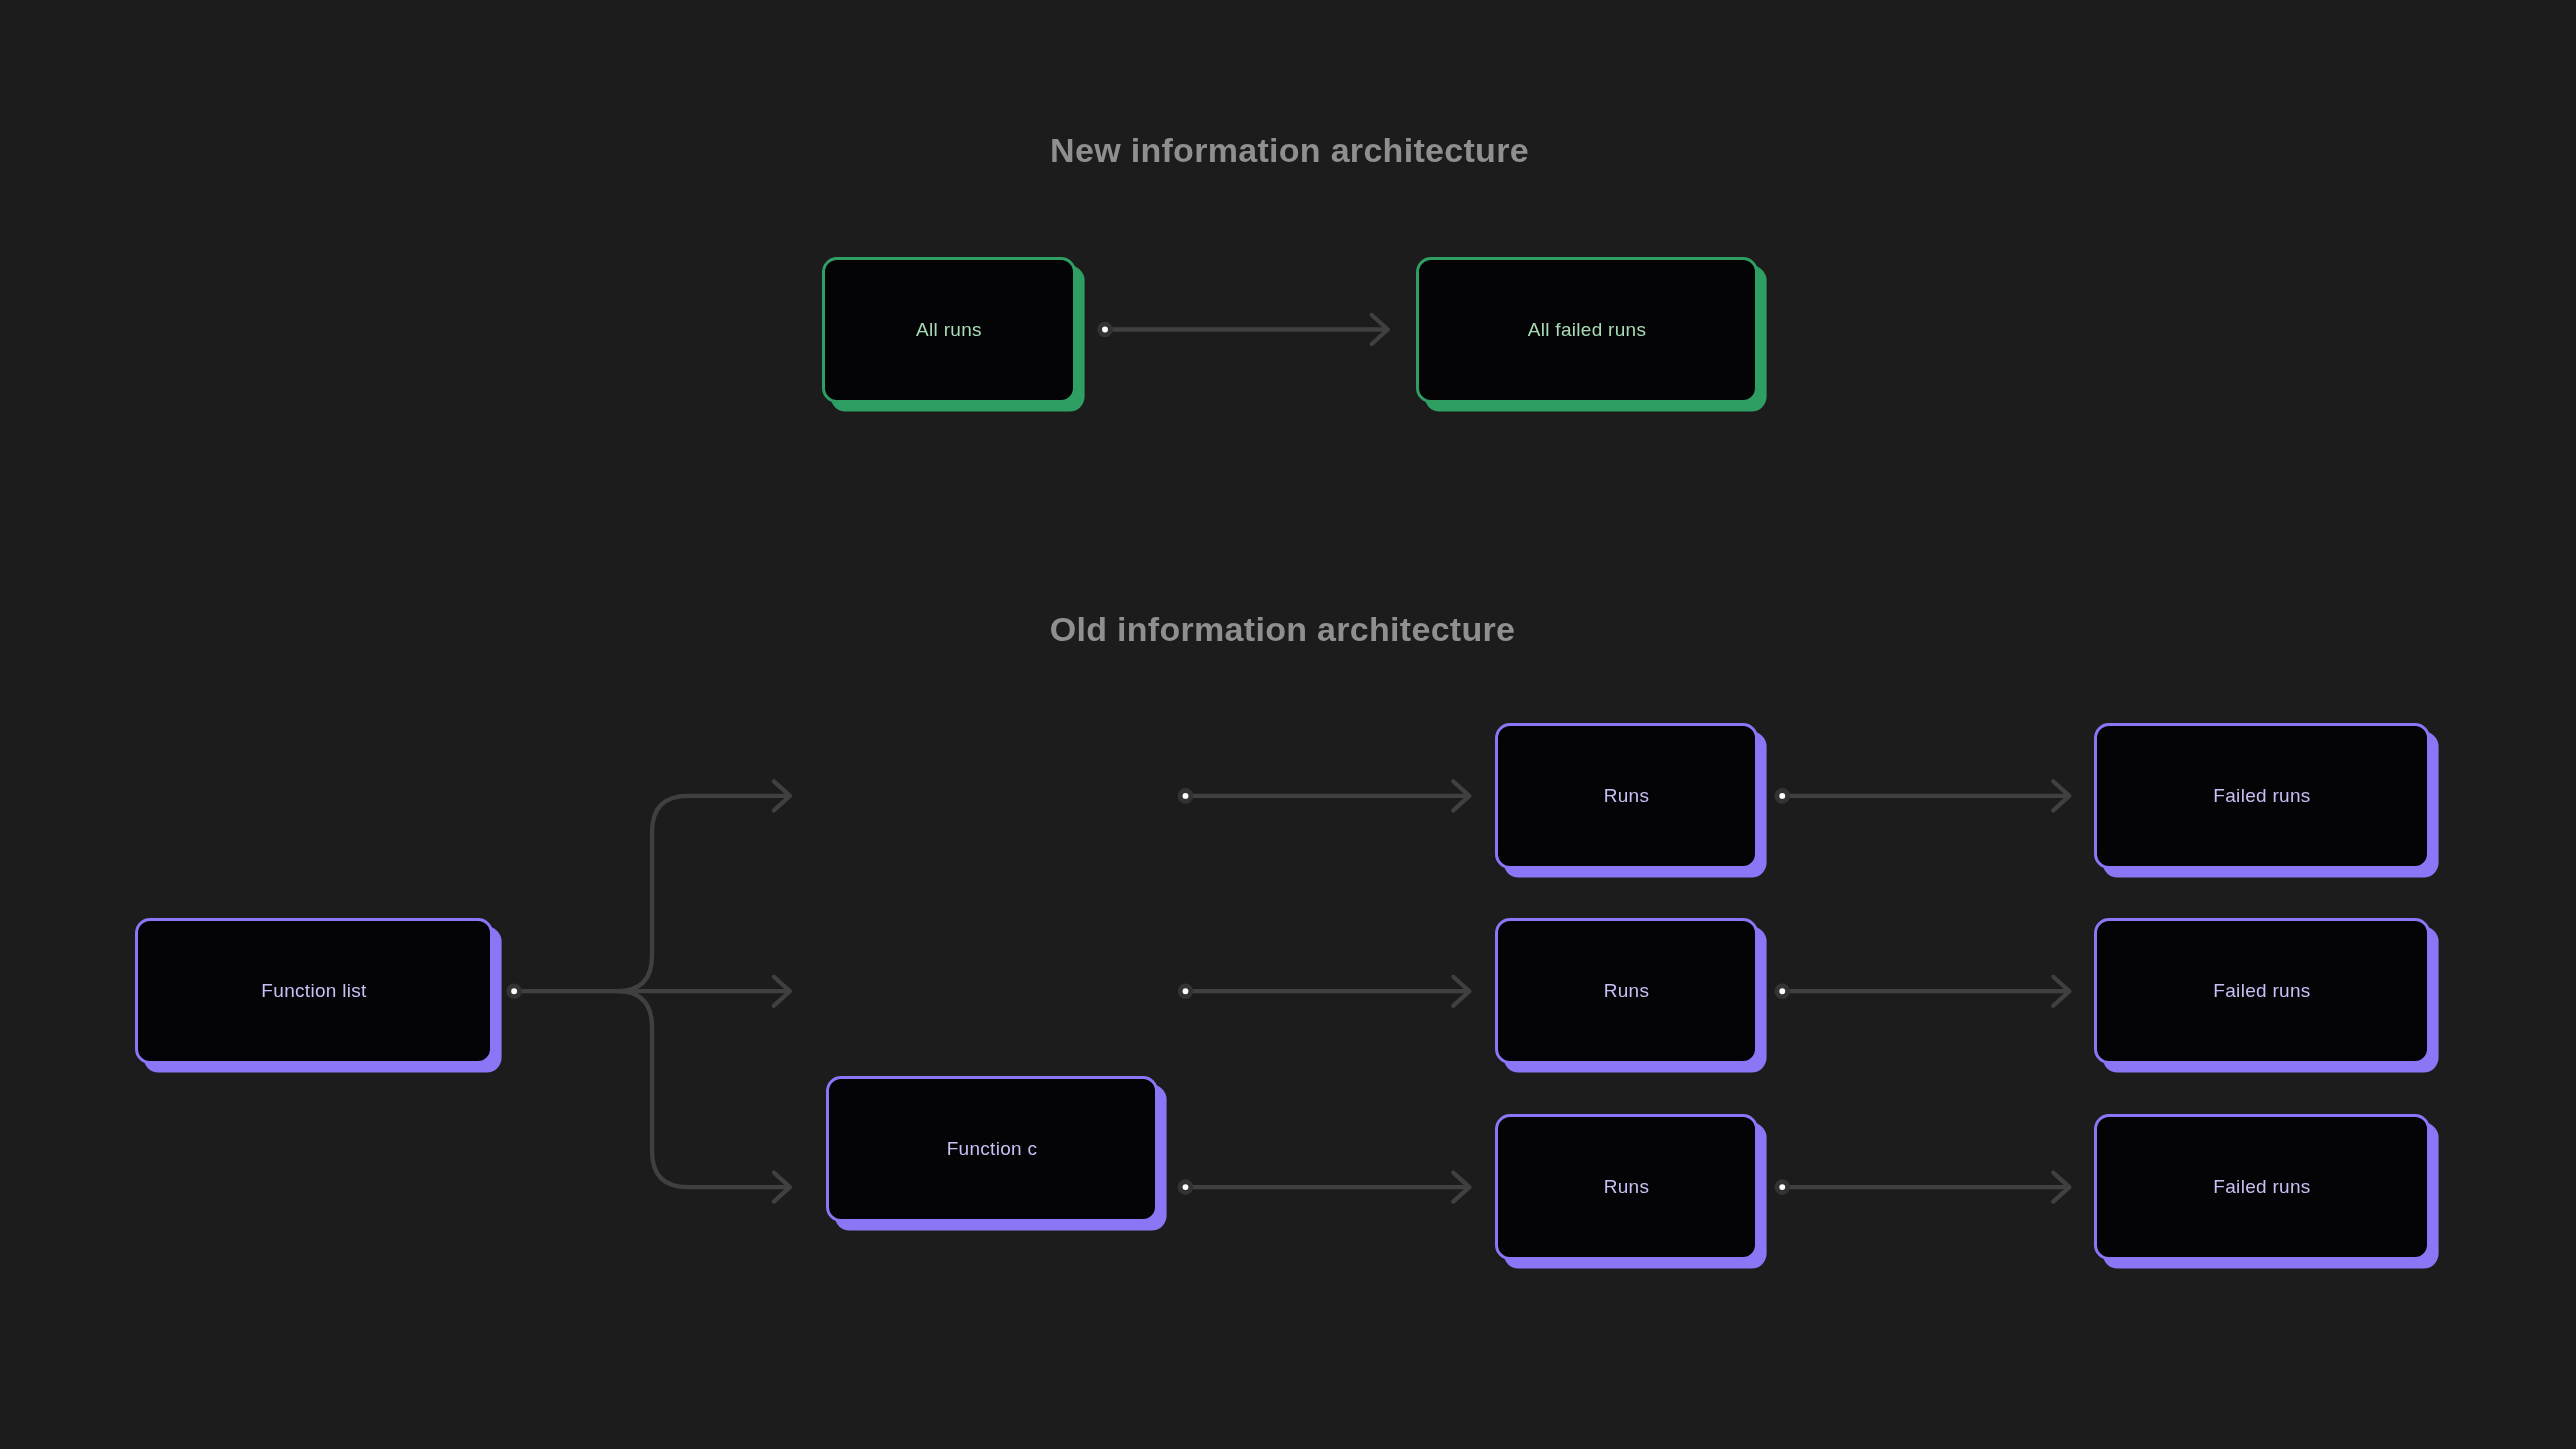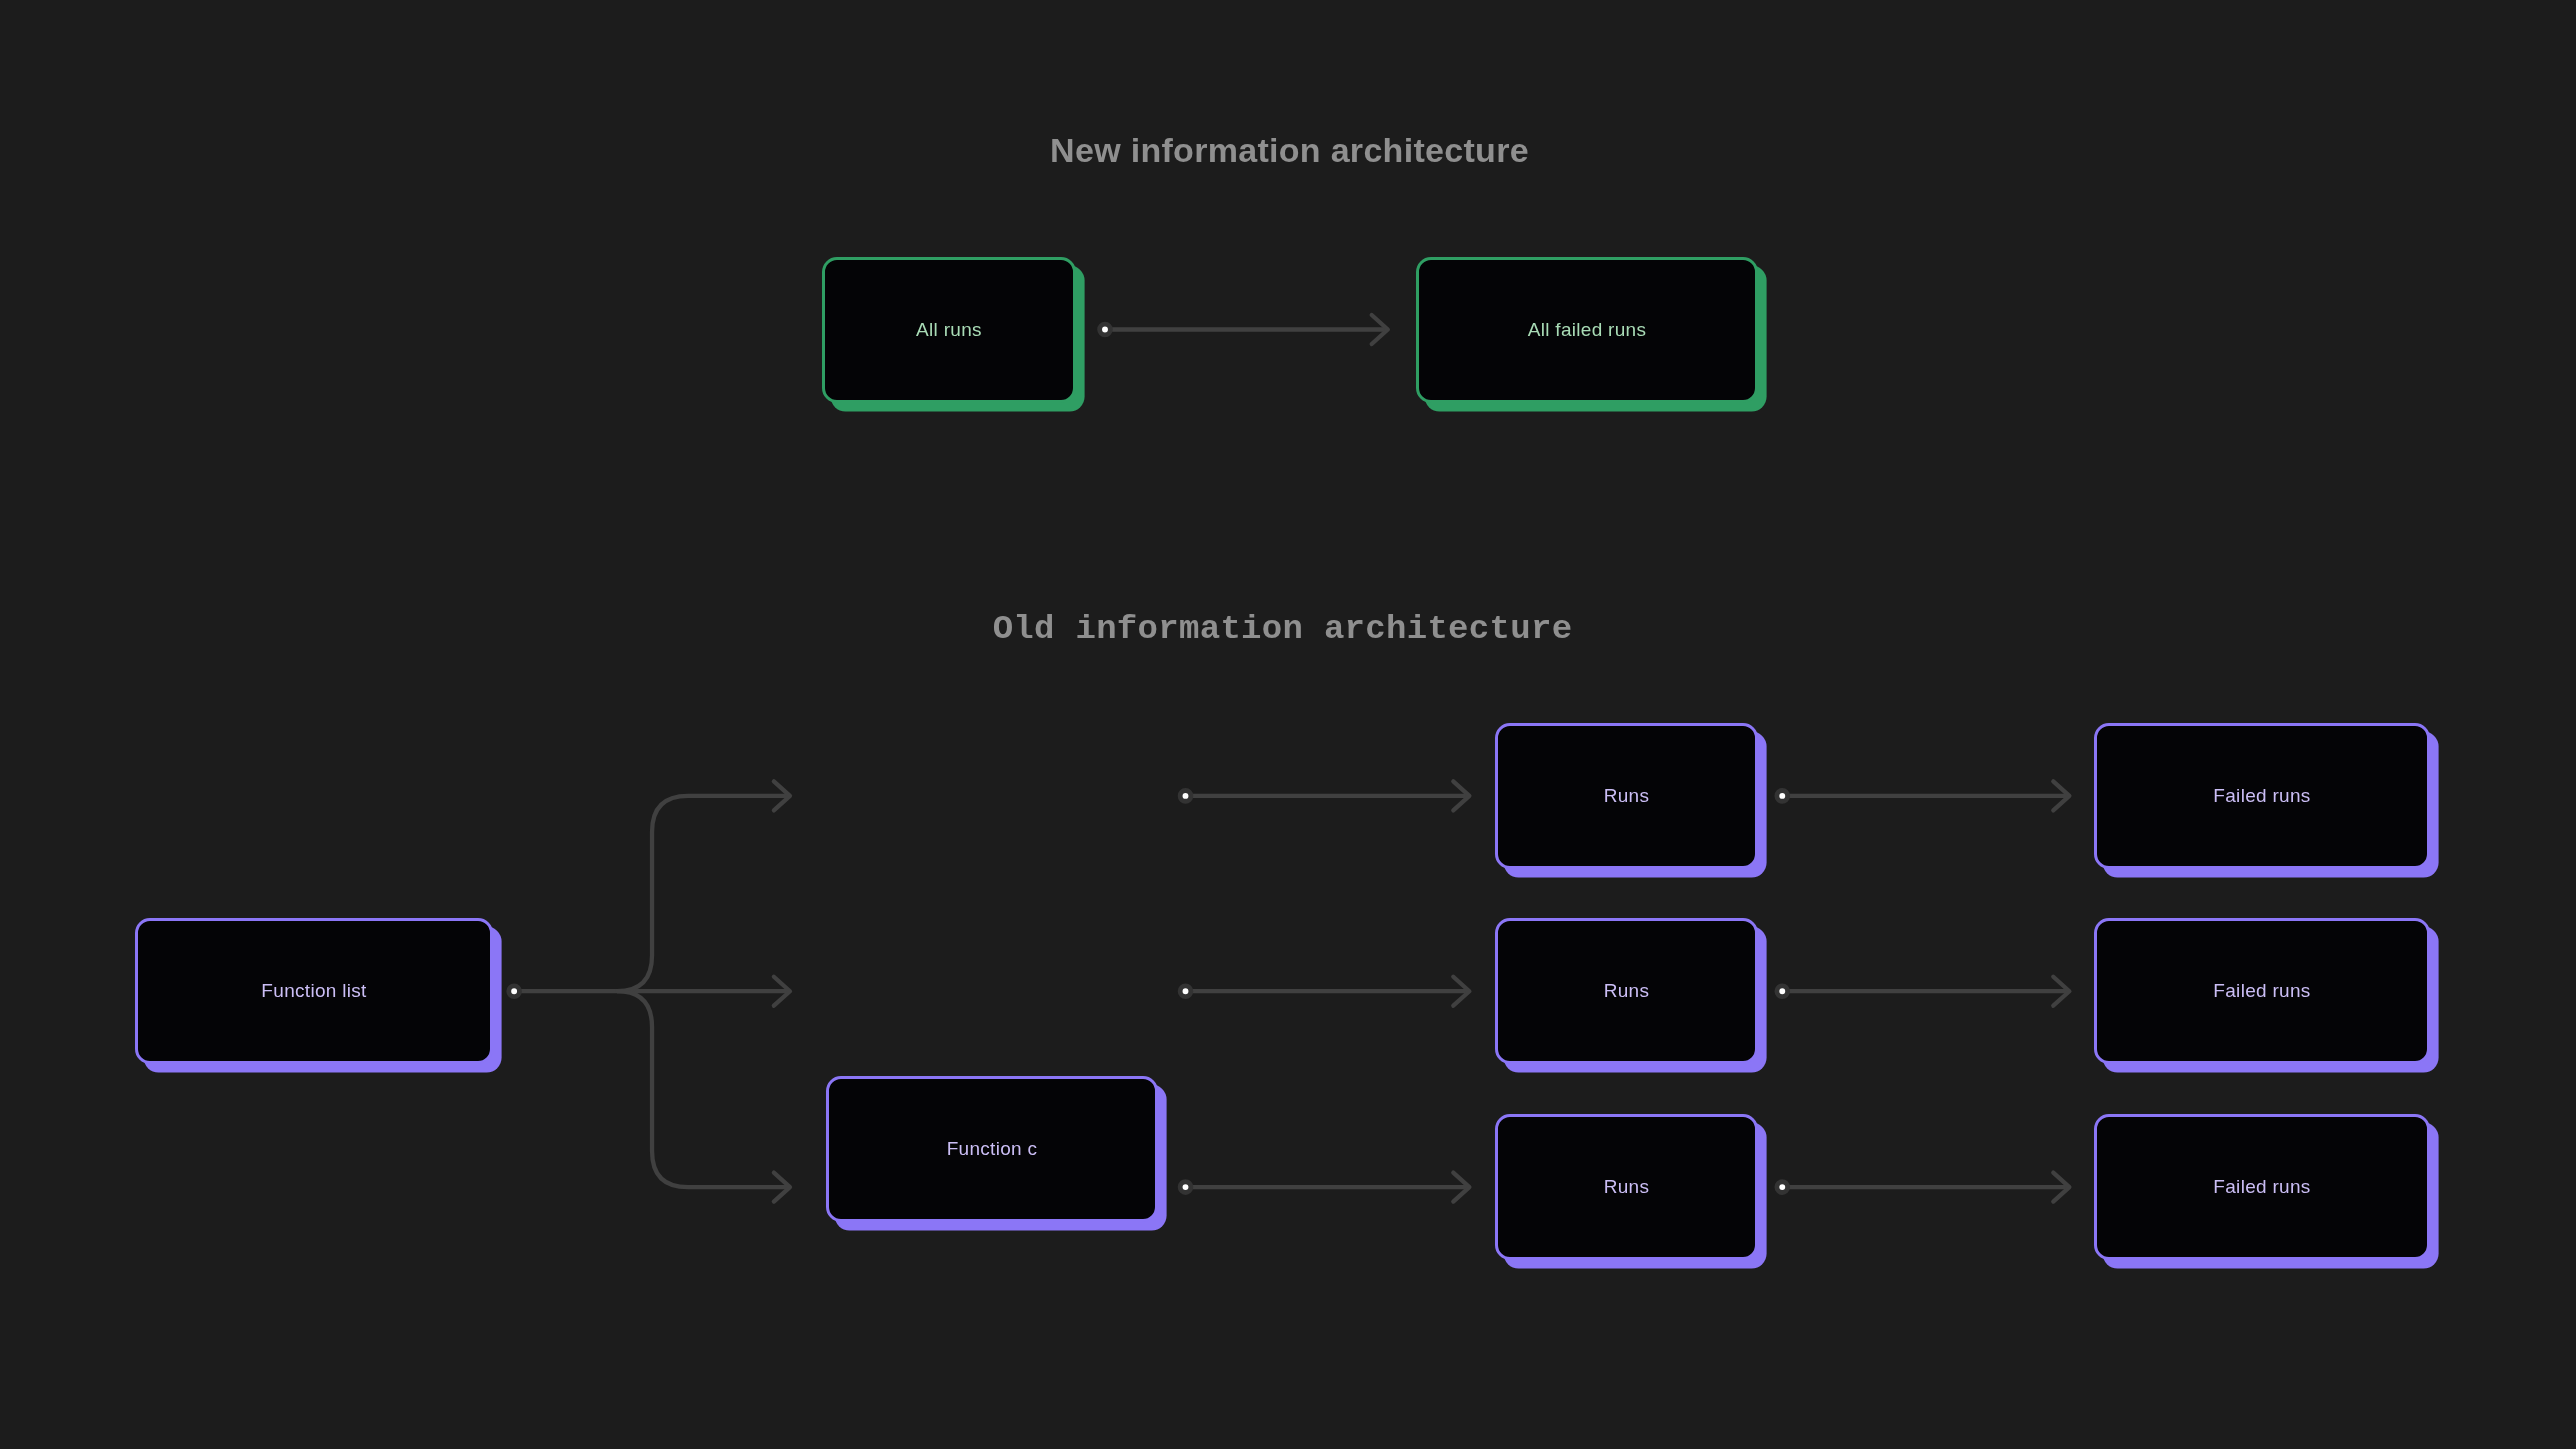--- a/index.html
+++ b/index.html
@@ -102,21 +102,21 @@
       <path class="wire" d="M 2223 2212 L 2732 2212"></path>
       <path class="wire" d="M 2708 2185 L 2738 2212 L 2708 2239"></path>
       <circle class="dot" cx="2209" cy="2212" r="10"></circle>
       <path class="wire" d="M 3335 2212 L 3850 2212"></path>
       <path class="wire" d="M 3826 2185 L 3856 2212 L 3826 2239"></path>
       <circle class="dot" cx="3321" cy="2212" r="10"></circle>
     </g>
   </svg>
 
   <div class="section-title" style="left:753px;top:133px;width:1073px;">New information architecture</div>
-  <div class="section-title" style="left:746px;top:612px;width:1073px;font-family:Liberation Mono, monospace;">Old information architecture</div>
+  <div class="section-title" style="left:746px;top:612px;width:1073px;">Old information architecture</div>
 
   <div class="node green" style="left:822px;top:257px;width:254px;height:146px;">
     <span>All runs</span>
   </div>
   <div class="node green" style="left:1416px;top:257px;width:342px;height:146px;">
     <span>All failed runs</span>
   </div>
 
   <div class="node purple" style="left:135px;top:918px;width:358px;height:146px;">
     <span>Function list</span>

